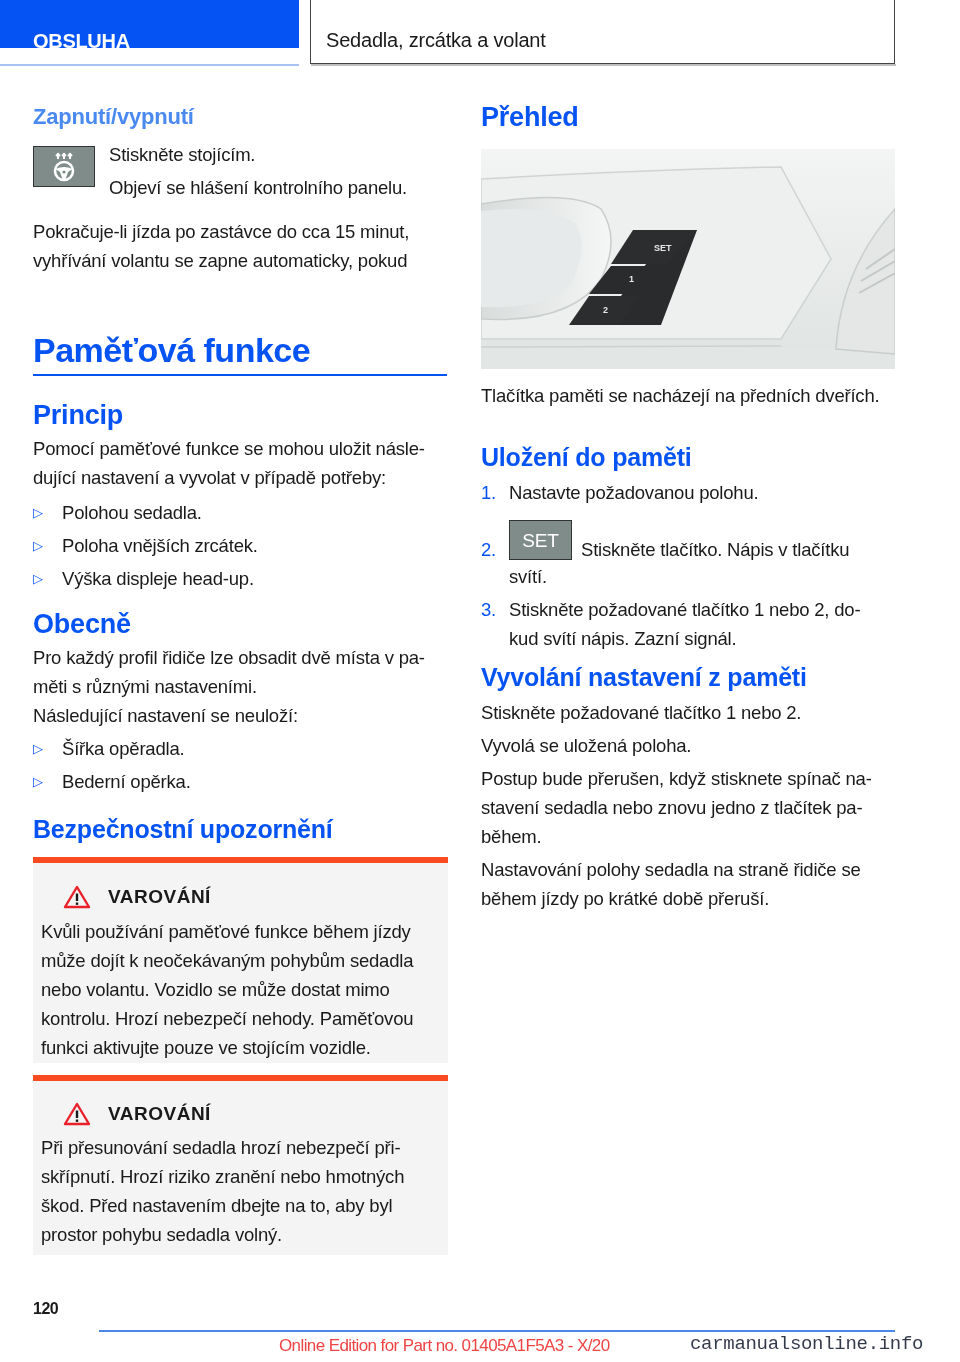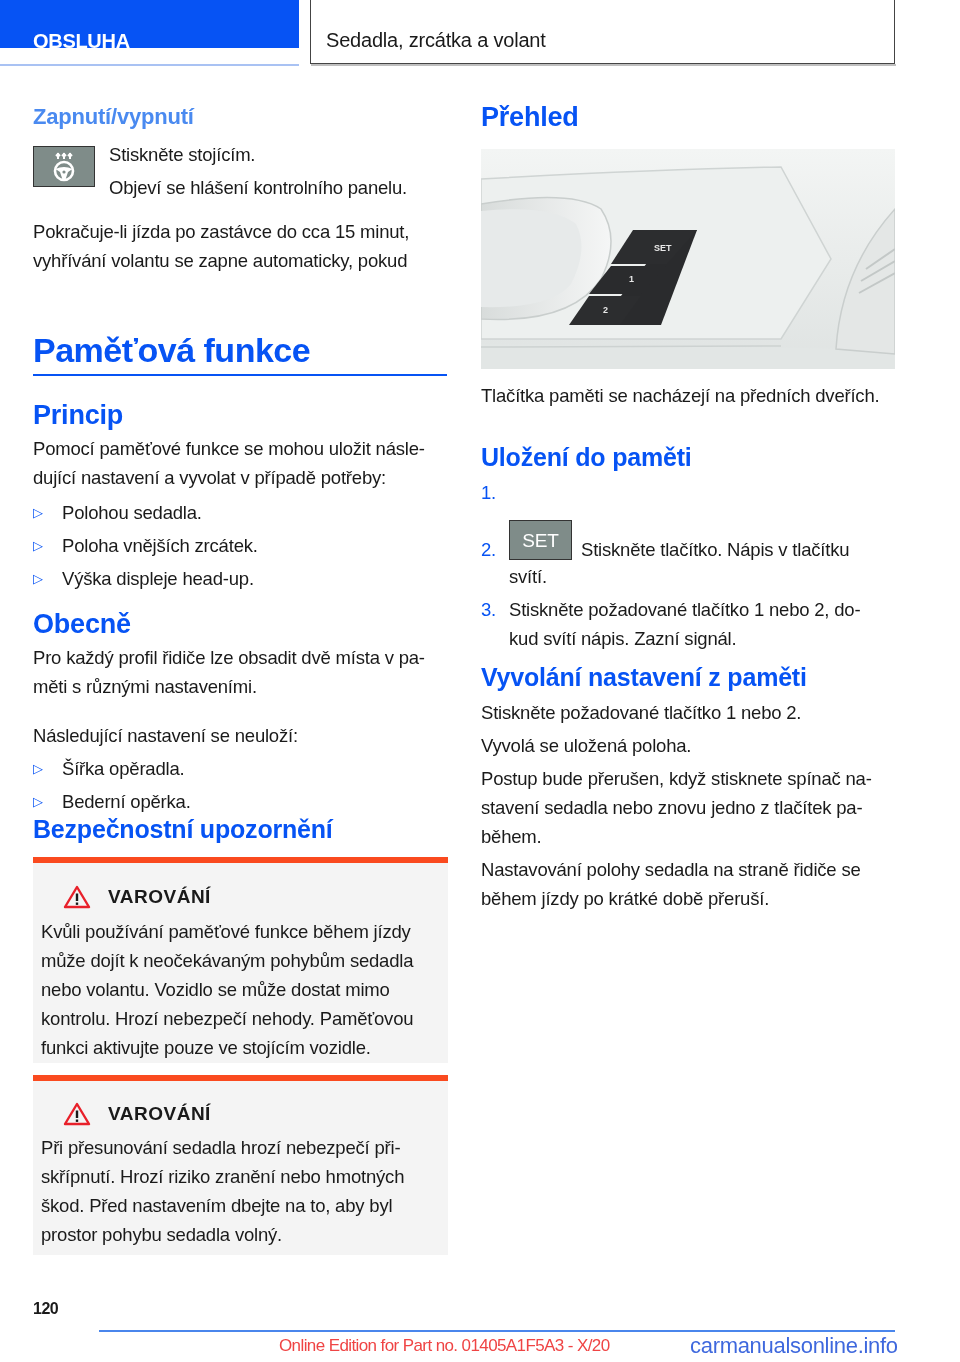--- a/index.html
+++ b/index.html
@@ -86,21 +86,21 @@
   <div class="bullet" style="margin-top:4px">
       <span class="tri">▷</span>
       <span>Výška displeje head-up.</span>
     </div>
 </div>
 
 <div class="abs h-small" style="left:33px;top:609px;font-size:27px;">Obecně</div>
 <div class="abs p" style="left:33px;top:643px;width:420px;">
   <div>Pro každý profil řidiče lze obsadit dvě místa v pa-</div>
   <div>měti s různými nastaveními.</div>
-  <div style="margin-top:20px">Následující nastavení se neuloží:</div>
+  <div style="margin-top:0">Následující nastavení se neuloží:</div>
   <div class="bullet" style="margin-top:4px">
       <span class="tri">▷</span>
       <span>Šířka opěradla.</span>
     </div>
   <div class="bullet" style="margin-top:4px">
       <span class="tri">▷</span>
       <span>Bederní opěrka.</span>
     </div>
 </div>
 
@@ -171,20 +171,21 @@
   </svg>
 </div>
 
 <div class="abs p" style="left:481px;top:381px;">Tlačítka paměti se nacházejí na předních dveřích.</div>
 
 <div class="abs h-small" style="left:481px;top:443px;">Uložení do paměti</div>
 
 <div class="abs p" style="left:481px;top:478px;width:420px;">
   <div class="bullet">
     <span class="num">1.</span>
+    <span>Nastavte požadovanou polohu.</span>
   </div>
   <div style="position:relative;margin-top:14px;height:58px;">
     <span class="num" style="position:absolute;left:0;top:14px;">2.</span>
     <div class="icon-btn" style="position:absolute;left:28px;top:-1px;width:63px;height:40px;color:#fff;font-size:19px;">
       <span>SET</span>
     </div>
     <span style="position:absolute;left:100px;top:14px;white-space:nowrap;">Stiskněte tlačítko. Nápis v tlačítku</span>
     <span style="position:absolute;left:28px;top:41px;">svítí.</span>
   </div>
   <div class="bullet" style="margin-top:16px">
@@ -203,13 +204,13 @@
   <div style="margin-top:4px">Postup bude přerušen, když stisknete spínač na-</div>
   <div>stavení sedadla nebo znovu jedno z tlačítek pa-</div>
   <div>během.</div>
   <div style="margin-top:4px">Nastavování polohy sedadla na straně řidiče se</div>
   <div>během jízdy po krátké době přeruší.</div>
 </div>
 
 <div class="abs" style="left:33px;top:1300px;font-weight:bold;font-size:16px;letter-spacing:-0.5px;">120</div>
 <div class="abs footer-rule"></div>
 <div class="abs" style="left:279px;top:1336px;font-size:17px;color:#ef4444;letter-spacing:-0.6px;white-space:nowrap;">Online Edition for Part no. 01405A1F5A3 - X/20</div>
-<div class="abs" style="left:690px;top:1333px;font-size:22px;color:#1d4ed8;letter-spacing:-0.3px;white-space:nowrap;opacity:0.85;">carmanualsonline.info</div>
+<div class="abs" style="left:690px;top:1333px;font-size:19px;color:#0f172a;letter-spacing:-0.3px;white-space:nowrap;opacity:0.85;font-family:Liberation Mono, monospace;">carmanualsonline.info</div>
 
 </body></html>

